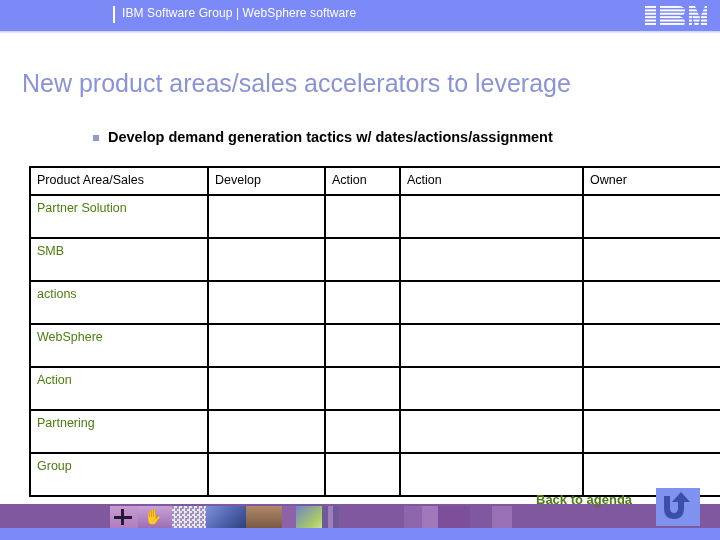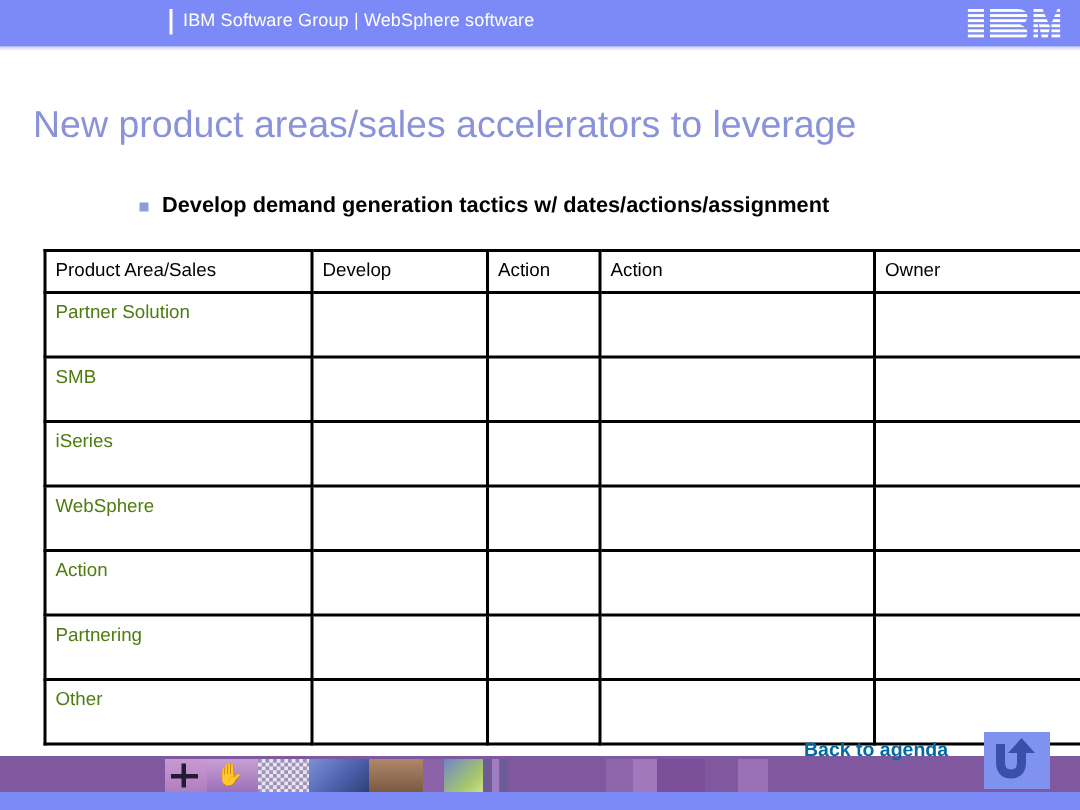--- a/index.html
+++ b/index.html
@@ -178,21 +178,21 @@
     position: absolute;
     left: 492px; top: 506px;
     width: 38px; height: 22px;
     background: linear-gradient(90deg,#9a70b4 0 20px,#8058a0 20px 38px);
   }
 
   
   #back-to-agenda {
     position: absolute;
     left: 536px; top: 492px;
-    color: #0369a1;
+    color: #4d7c0f;
     font-size: 13px;
     font-weight: bold;
     line-height: 16px;
     white-space: nowrap;
     text-align: right;
   }
   #agenda-arrow-btn {
     position: absolute;
     left: 656px; top: 488px;
     width: 44px; height: 38px;
@@ -259,21 +259,21 @@
       <td class="c4"></td>
     </tr>
     <tr class="body-row">
       <td class="c0">SMB</td>
       <td class="c1"></td>
       <td class="c2"></td>
       <td class="c3"></td>
       <td class="c4"></td>
     </tr>
     <tr class="body-row">
-      <td class="c0">iSeries</td>
+      <td class="c0">actions</td>
       <td class="c1"></td>
       <td class="c2"></td>
       <td class="c3"></td>
       <td class="c4"></td>
     </tr>
     <tr class="body-row">
       <td class="c0">WebSphere</td>
       <td class="c1"></td>
       <td class="c2"></td>
       <td class="c3"></td>
@@ -287,21 +287,21 @@
       <td class="c4"></td>
     </tr>
     <tr class="body-row">
       <td class="c0">Partnering</td>
       <td class="c1"></td>
       <td class="c2"></td>
       <td class="c3"></td>
       <td class="c4"></td>
     </tr>
     <tr class="body-row">
-      <td class="c0">Other</td>
+      <td class="c0">Group</td>
       <td class="c1"></td>
       <td class="c2"></td>
       <td class="c3"></td>
       <td class="c4"></td>
     </tr>
   </tbody>
 </table>
 
 <div id="purple-band"></div>
 

